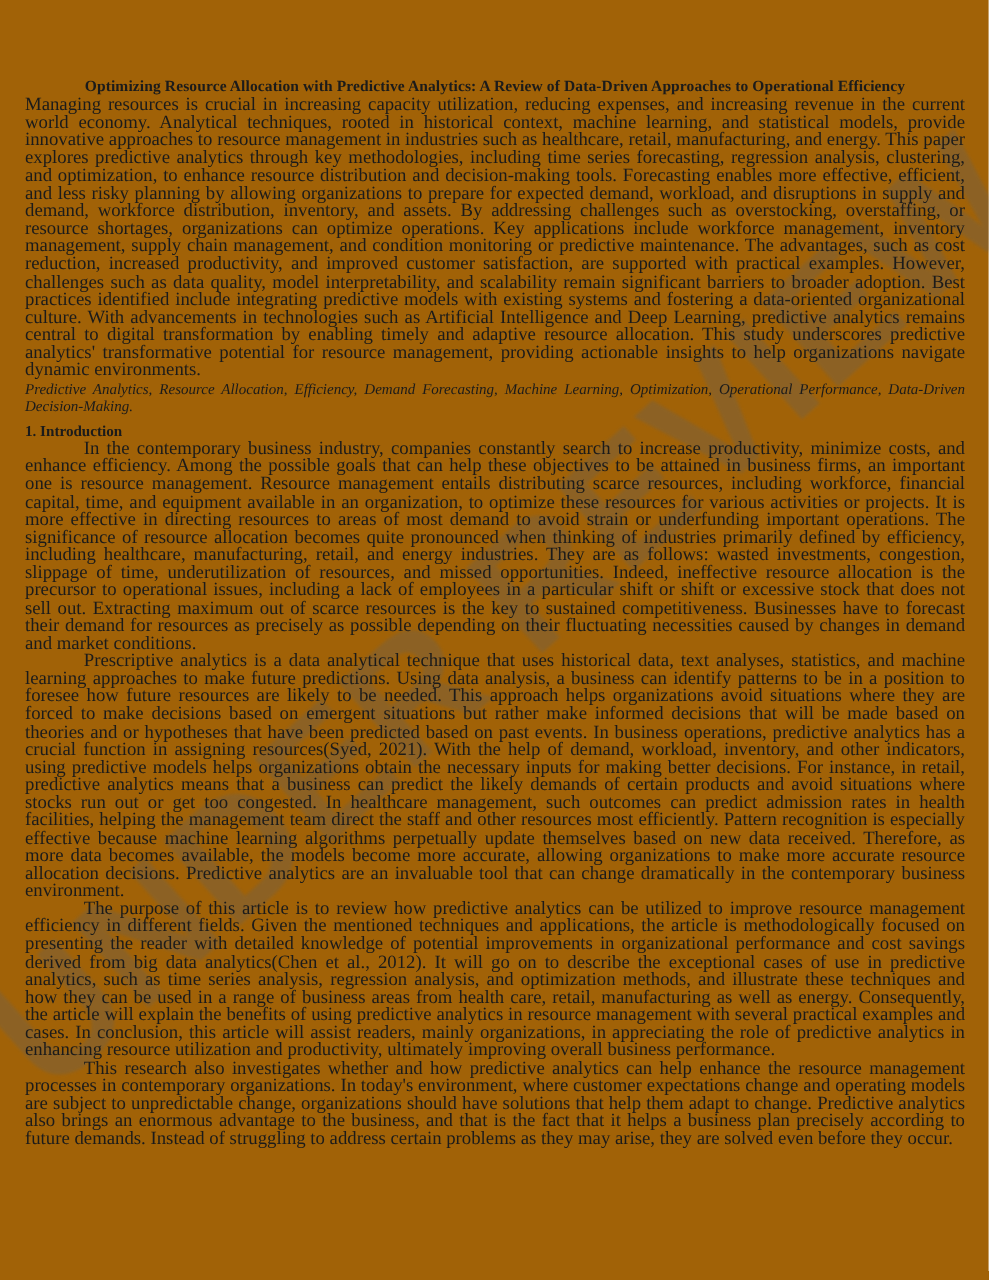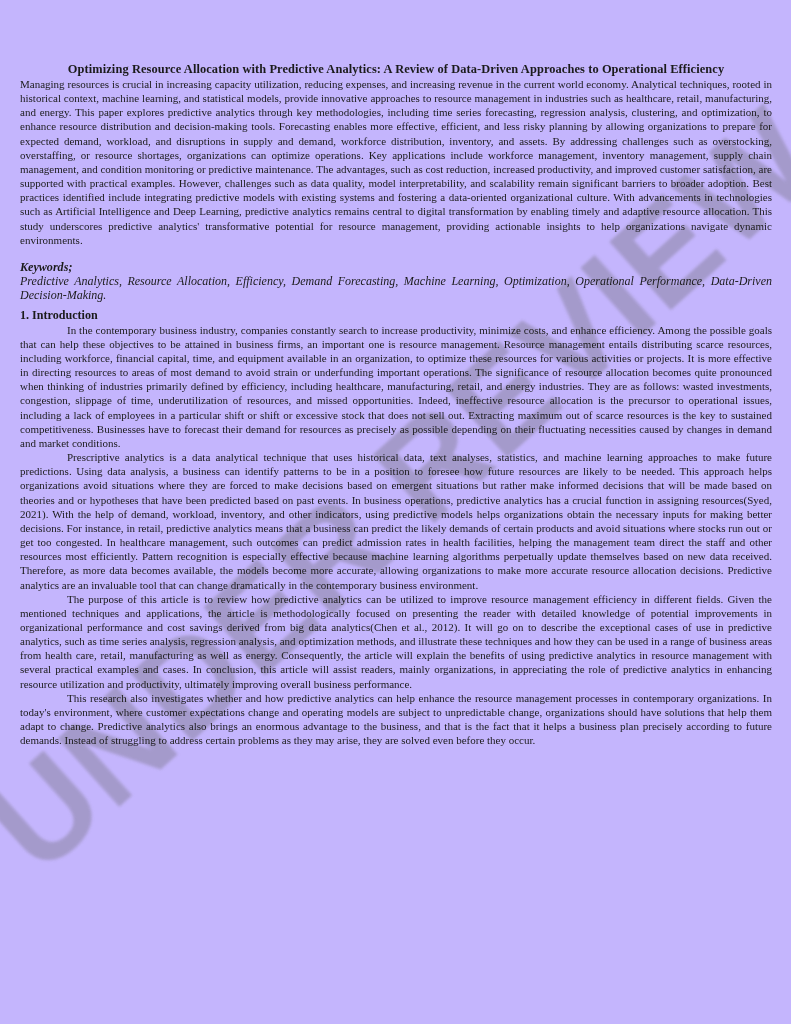--- a/index.html
+++ b/index.html
@@ -4,21 +4,21 @@
 <style>
   html, body {
     margin: 0;
     padding: 0;
     background: #ffffff;
   }
   .page {
     position: relative;
     width: 791px;
     height: 1024px;
-    background: #c4b5fd;
+    background: #a16207;
     overflow: hidden;
     font-family: "Liberation Serif", serif;
     color: #1b1b1b;
   }
   .content {
     position: absolute;
     left: 20px;
     top: 0;
     width: 752px;
   }
@@ -35,21 +35,21 @@
     font-size: 12.1px;
     line-height: 14.2px;
   }
   .abstract-heading { margin-top: 37px; }
   .keywords-heading {
     margin-top: 13px;
     font-style: italic;
   }
   .intro-heading { margin-top: 6px; }
   .body-text {
-    font-size: 11px;
+    font-size: 15px;
     line-height: 14.15px;
     text-align: justify;
     margin: 0;
   }
   .keywords-text {
     font-style: italic;
     font-size: 12px;
     line-height: 14.2px;
     text-align: justify;
     margin: 0;
@@ -80,21 +80,20 @@
 
   <div class="watermark">UNDER REVIEW</div>
 
   <div class="content">
 
     <div class="paper-title">Optimizing Resource Allocation with Predictive Analytics: A Review of Data-Driven Approaches to Operational Efficiency</div>
 
 
     <p class="body-text">Managing resources is crucial in increasing capacity utilization, reducing expenses, and increasing revenue in the current world economy. Analytical techniques, rooted in historical context, machine learning, and statistical models, provide innovative approaches to resource management in industries such as healthcare, retail, manufacturing, and energy. This paper explores predictive analytics through key methodologies, including time series forecasting, regression analysis, clustering, and optimization, to enhance resource distribution and decision-making tools. Forecasting enables more effective, efficient, and less risky planning by allowing organizations to prepare for expected demand, workload, and disruptions in supply and demand, workforce distribution, inventory, and assets. By addressing challenges such as overstocking, overstaffing, or resource shortages, organizations can optimize operations. Key applications include workforce management, inventory management, supply chain management, and condition monitoring or predictive maintenance. The advantages, such as cost reduction, increased productivity, and improved customer satisfaction, are supported with practical examples. However, challenges such as data quality, model interpretability, and scalability remain significant barriers to broader adoption. Best practices identified include integrating predictive models with existing systems and fostering a data-oriented organizational culture. With advancements in technologies such as Artificial Intelligence and Deep Learning, predictive analytics remains central to digital transformation by enabling timely and adaptive resource allocation. This study underscores predictive analytics' transformative potential for resource management, providing actionable insights to help organizations navigate dynamic environments.</p>
 
-    <div class="section-heading keywords-heading">Keywords;</div>
 
     <p class="keywords-text">Predictive Analytics, Resource Allocation, Efficiency, Demand Forecasting, Machine Learning, Optimization, Operational Performance, Data-Driven Decision-Making.</p>
 
     <div class="section-heading intro-heading">1. Introduction</div>
 
     <p class="body-text indent">In the contemporary business industry, companies constantly search to increase productivity, minimize costs, and enhance efficiency. Among the possible goals that can help these objectives to be attained in business firms, an important one is resource management. Resource management entails distributing scarce resources, including workforce, financial capital, time, and equipment available in an organization, to optimize these resources for various activities or projects. It is more effective in directing resources to areas of most demand to avoid strain or underfunding important operations. The significance of resource allocation becomes quite pronounced when thinking of industries primarily defined by efficiency, including healthcare, manufacturing, retail, and energy industries. They are as follows: wasted investments, congestion, slippage of time, underutilization of resources, and missed opportunities. Indeed, ineffective resource allocation is the precursor to operational issues, including a lack of employees in a particular shift or shift or excessive stock that does not sell out. Extracting maximum out of scarce resources is the key to sustained competitiveness. Businesses have to forecast their demand for resources as precisely as possible depending on their fluctuating necessities caused by changes in demand and market conditions.</p>
 
     <p class="body-text indent">Prescriptive analytics is a data analytical technique that uses historical data, text analyses, statistics, and machine learning approaches to make future predictions. Using data analysis, a business can identify patterns to be in a position to foresee how future resources are likely to be needed. This approach helps organizations avoid situations where they are forced to make decisions based on emergent situations but rather make informed decisions that will be made based on theories and or hypotheses that have been predicted based on past events. In business operations, predictive analytics has a crucial function in assigning resources(Syed, 2021). With the help of demand, workload, inventory, and other indicators, using predictive models helps organizations obtain the necessary inputs for making better decisions. For instance, in retail, predictive analytics means that a business can predict the likely demands of certain products and avoid situations where stocks run out or get too congested. In healthcare management, such outcomes can predict admission rates in health facilities, helping the management team direct the staff and other resources most efficiently. Pattern recognition is especially effective because machine learning algorithms perpetually update themselves based on new data received. Therefore, as more data becomes available, the models become more accurate, allowing organizations to make more accurate resource allocation decisions. Predictive analytics are an invaluable tool that can change dramatically in the contemporary business environment.</p>
 
     <p class="body-text indent">The purpose of this article is to review how predictive analytics can be utilized to improve resource management efficiency in different fields. Given the mentioned techniques and applications, the article is methodologically focused on presenting the reader with detailed knowledge of potential improvements in organizational performance and cost savings derived from big data analytics(Chen et al., 2012). It will go on to describe the exceptional cases of use in predictive analytics, such as time series analysis, regression analysis, and optimization methods, and illustrate these techniques and how they can be used in a range of business areas from health care, retail, manufacturing as well as energy. Consequently, the article will explain the benefits of using predictive analytics in resource management with several practical examples and cases. In conclusion, this article will assist readers, mainly organizations, in appreciating the role of predictive analytics in enhancing resource utilization and productivity, ultimately improving overall business performance.</p>

